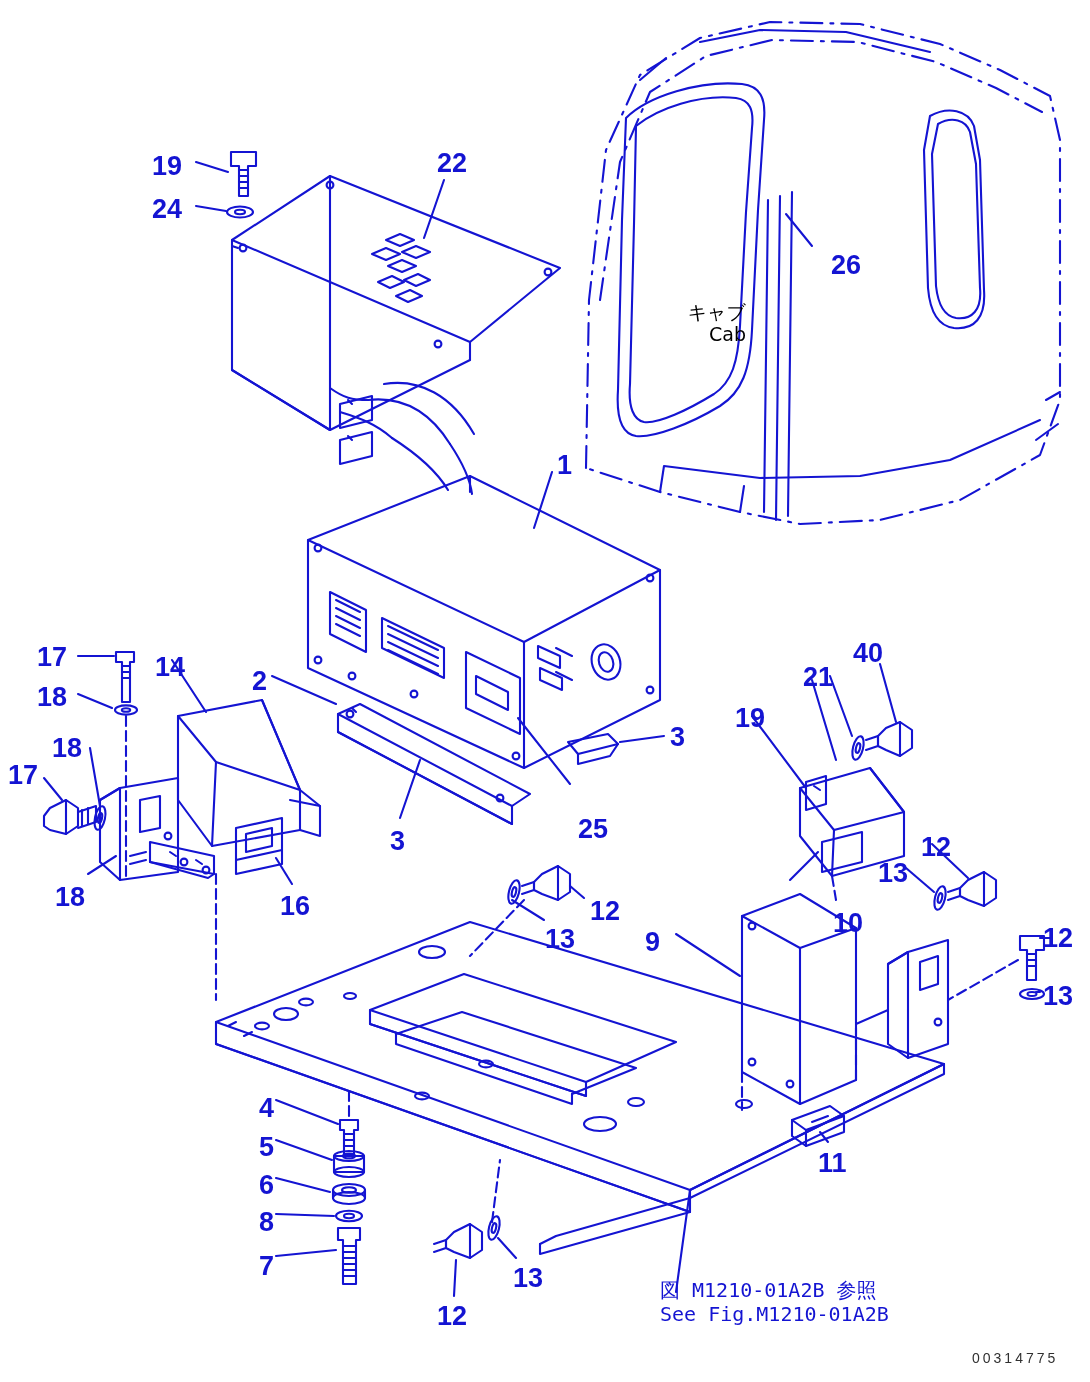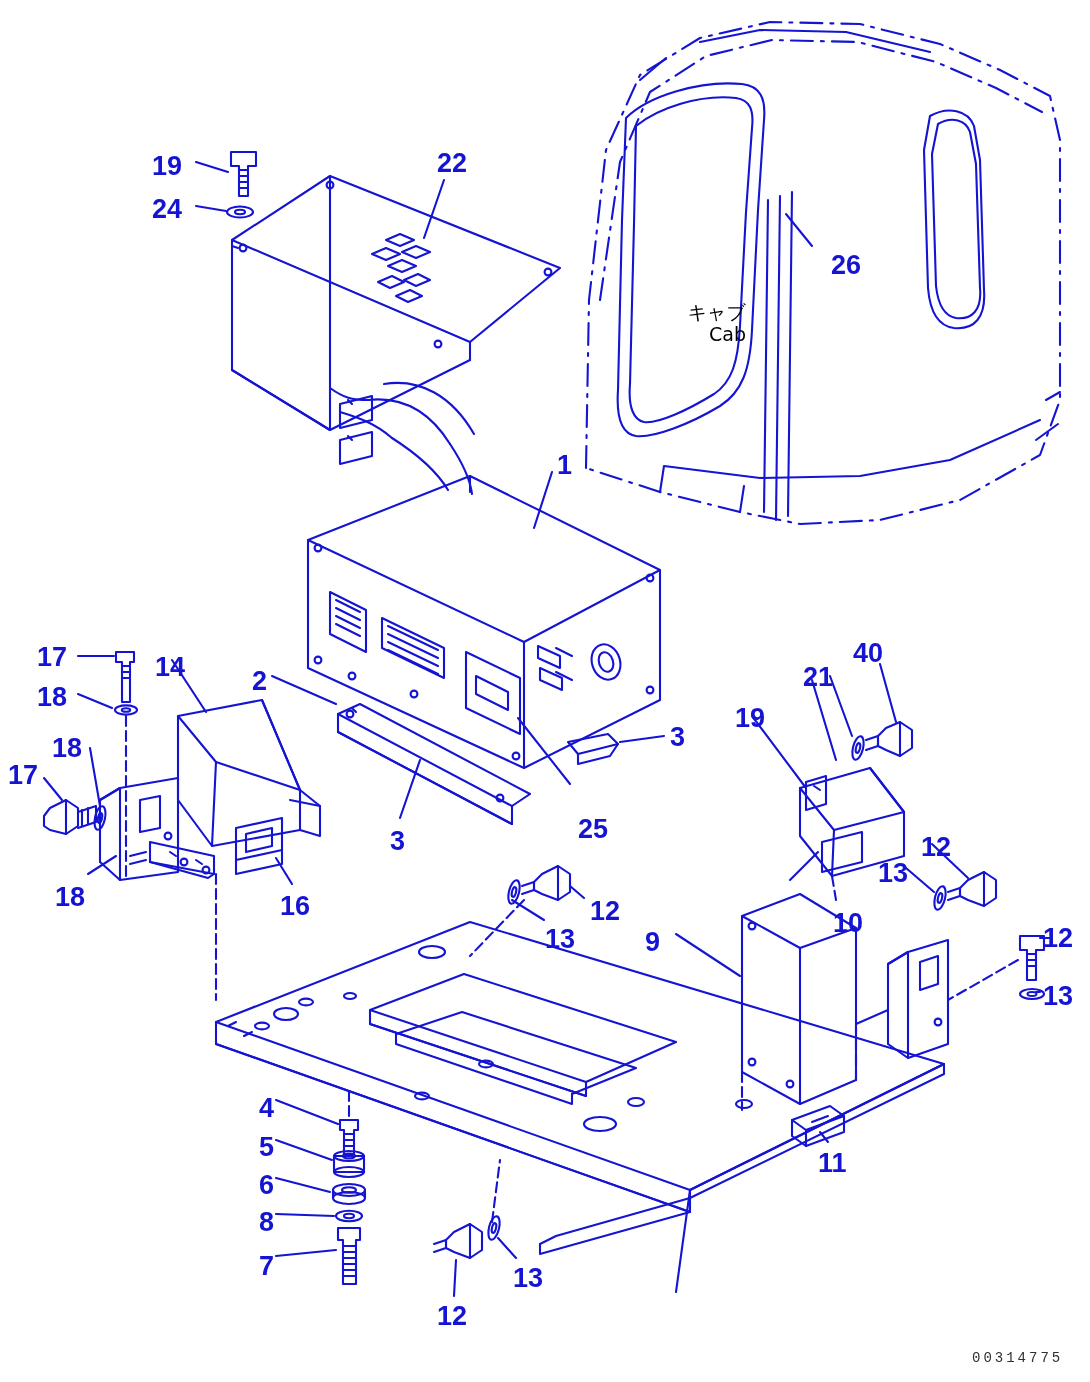--- a/index.html
+++ b/index.html
@@ -49,21 +49,21 @@
     color: #1414d2;
     font-size: 20px;
     font-family: "DejaVu Sans Mono", monospace;
     white-space: nowrap;
     line-height: 1.2;
   }
   .docid {
     position: absolute;
     color: #303030;
     font-size: 14px;
-    font-family: Liberation Mono, monospace;
+    font-family: Liberation Sans, sans-serif;
     letter-spacing: 3px;
     white-space: nowrap;
   }
 </style>
 </head>
 <body>
 
 <div id="sheet">
 
   <svg class="art" viewBox="0 0 1090 1382" xmlns="http://www.w3.org/2000/svg">
@@ -428,20 +428,24 @@
       <path d="M126 836 L126 880" stroke-dasharray="10 5"></path>
       <path d="M216 874 L216 1000" stroke-dasharray="10 5"></path>
     </g>
   </svg>
 
   <div class="jp-label" style="left:654px; top:302px; width:92px;">
     <div>キャブ</div>
     <div>Cab</div>
   </div>
 
+  <div class="note" style="left:660px; top:1278px;">
+    <div>図 M1210-01A2B 参照</div>
+    <div>See Fig.M1210-01A2B</div>
+  </div>
 
   <div class="docid" style="left:972px; top:1350px;">00314775</div>
 
   <div class="callout" style="left:152px; top:153px;">19</div>
   <div class="callout" style="left:152px; top:196px;">24</div>
   <div class="callout" style="left:437px; top:150px;">22</div>
   <div class="callout" style="left:831px; top:252px;">26</div>
   <div class="callout" style="left:557px; top:452px;">1</div>
   <div class="callout" style="left:37px; top:644px;">17</div>
   <div class="callout" style="left:155px; top:644px;margin-top:10px;">14</div>

